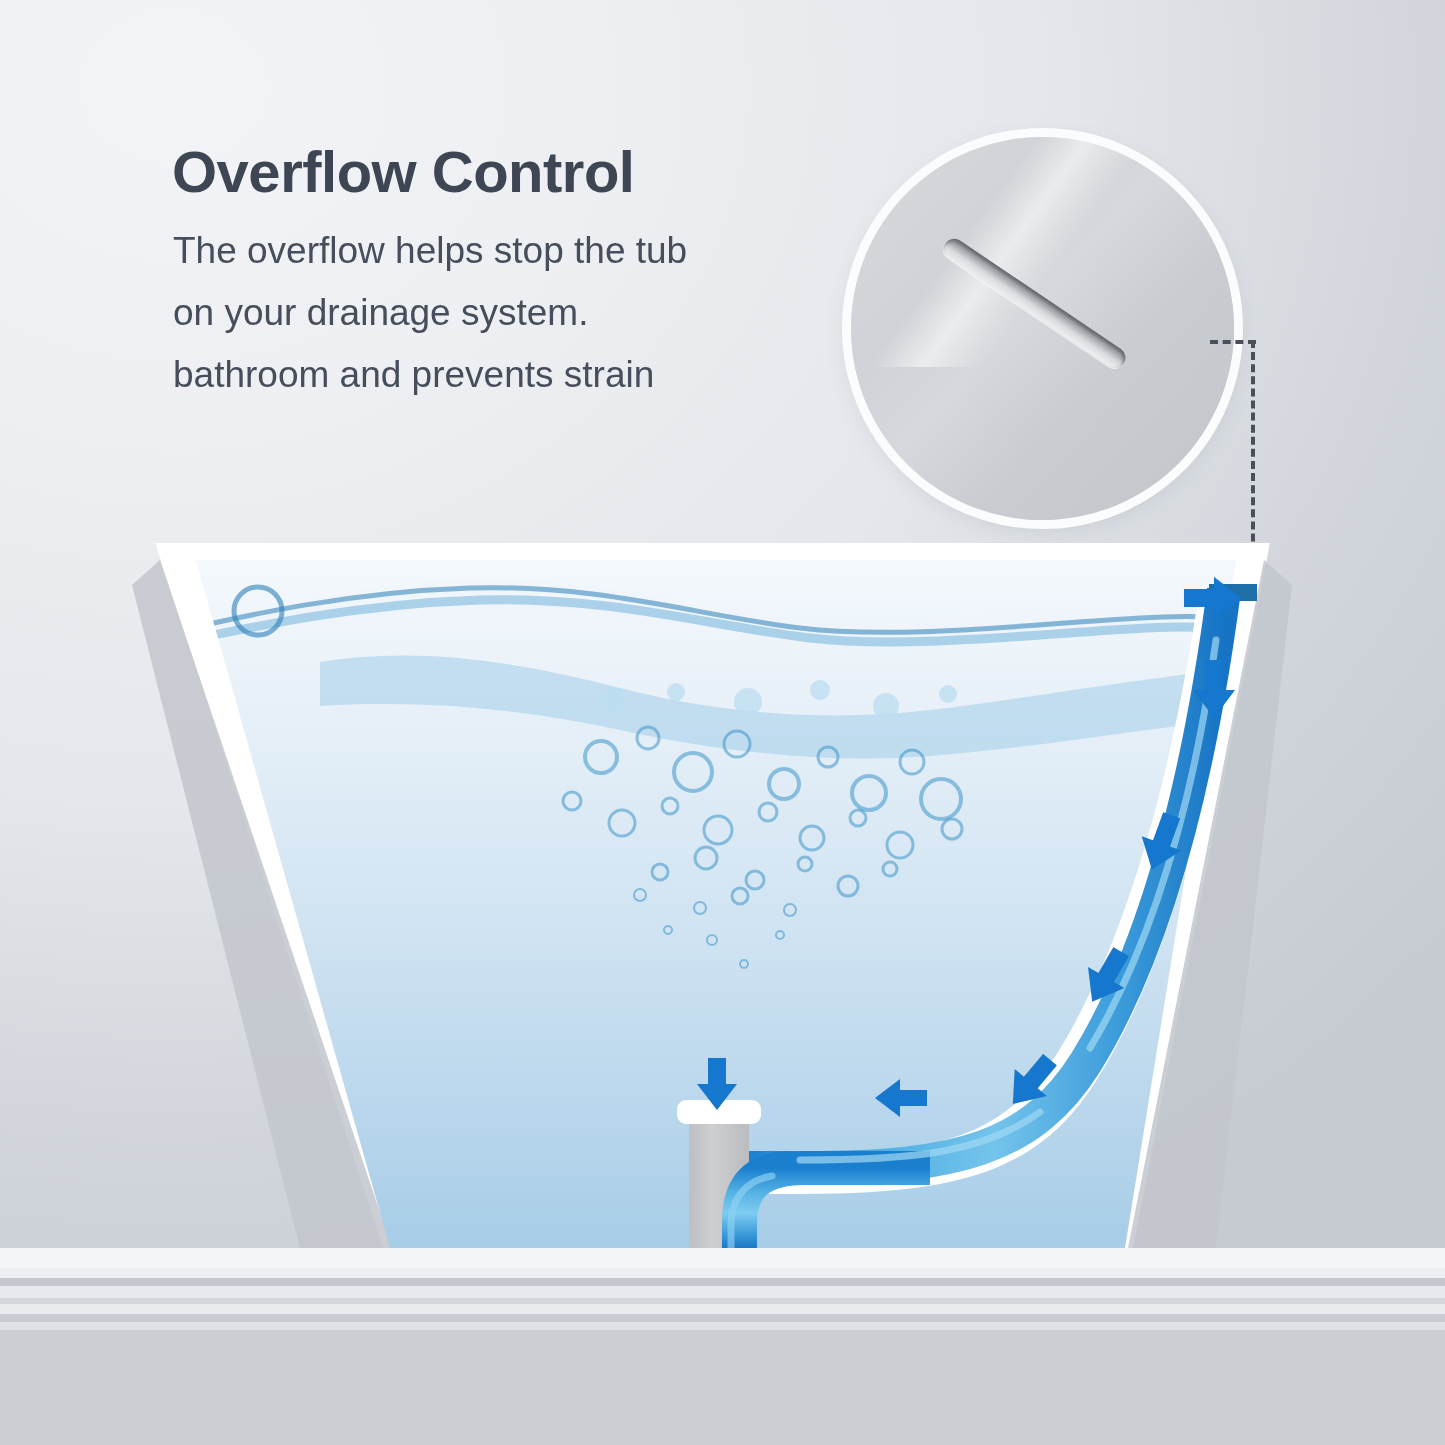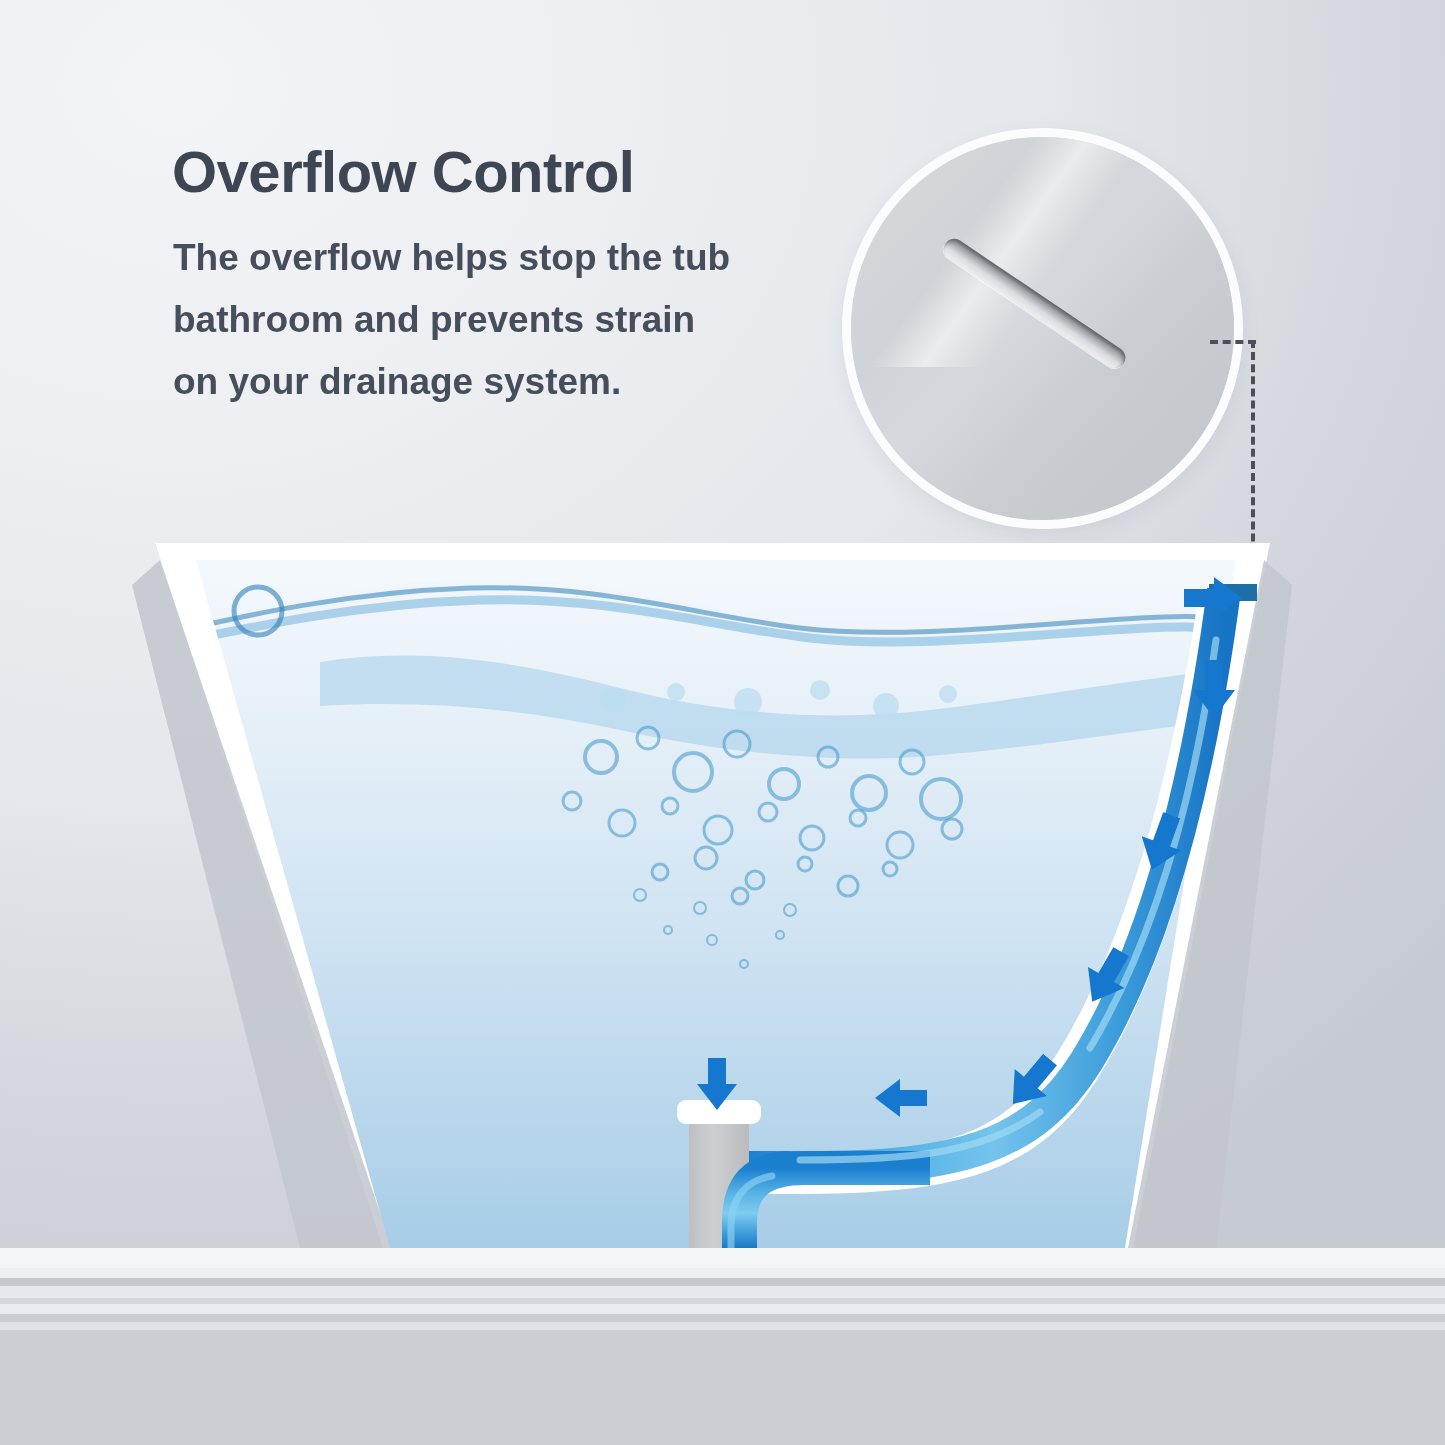--- a/index.html
+++ b/index.html
@@ -16,22 +16,22 @@
     overflow:hidden;
   }
 
   
   .title{
     position:absolute;left:172px;top:104px;
     font-size:58px;font-weight:bold;letter-spacing:-0.5px;
     color:#3E4654;line-height:1.05;white-space:nowrap;margin-top:38px;
   }
   .body-copy{
-    position:absolute;left:173px;top:227px;width:640px;
-    font-size:37px;line-height:1.68;color:#464E5C;font-weight:700;
+    position:absolute;left:173px;top:220px;width:640px;
+    font-size:37px;line-height:1.68;color:#464E5C;font-weight:400;
   }
 
   
   .callout{
     position:absolute;left:851px;top:137px;width:383px;height:383px;
     border-radius:50%;
     background:
       linear-gradient(133deg,#D9DBDE 0%,#CFD2D6 30%,#D5D8DC 46%,#C9CCD1 64%,#C2C5CA 100%);
     box-shadow:0 0 0 9px #FBFCFD, 0 6px 26px rgba(90,100,115,0.20);
     overflow:hidden;
@@ -85,22 +85,22 @@
 </style>
 </head>
 <body>
 
 <div id="stage">
 
   <div class="title">Overflow Control</div>
 
   <div class="body-copy">
     <div>The overflow helps stop the tub</div>
+    <div>on your drainage system.</div>
     <div>bathroom and prevents strain</div>
-    <div>on your drainage system.</div>
   </div>
 
   <div class="callout">
     <div class="sheen"></div>
     <div class="slot"></div>
   </div>
 
   <div class="leader-h"></div>
   <div class="leader-v"></div>
 

